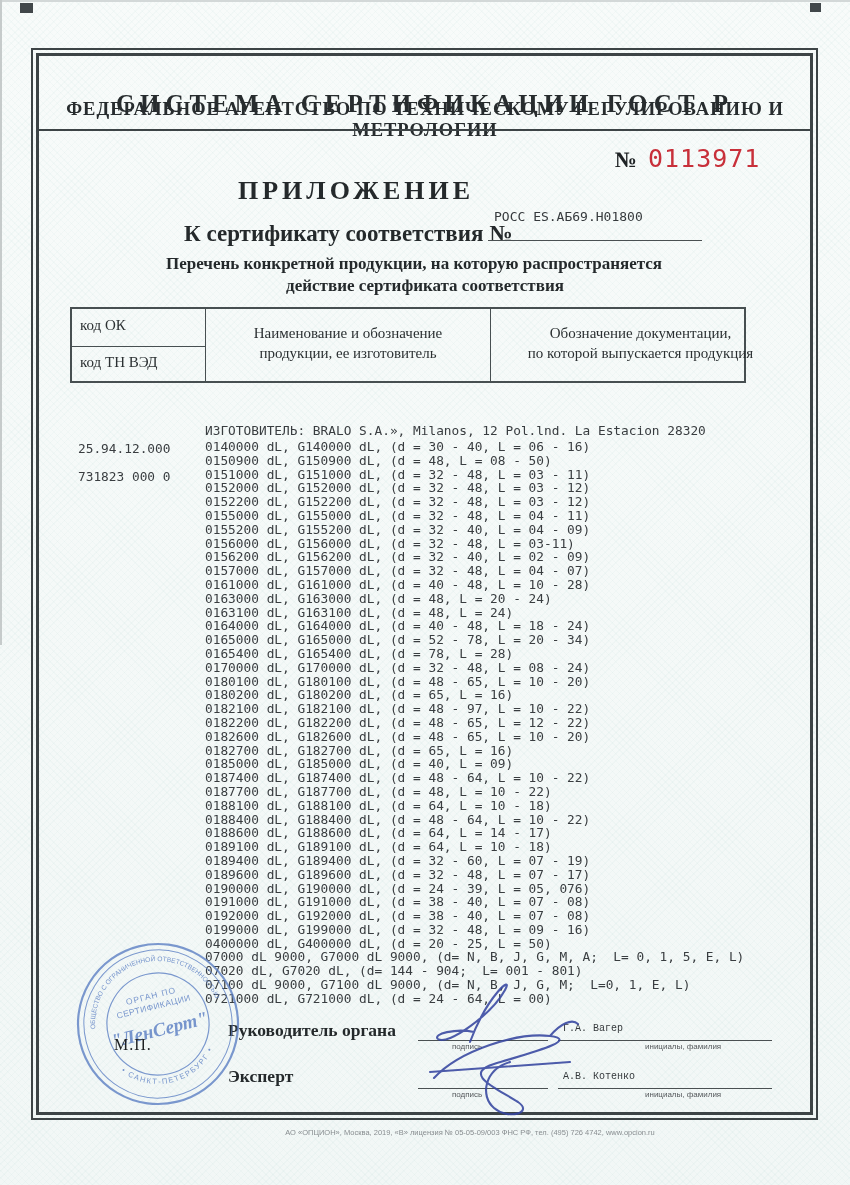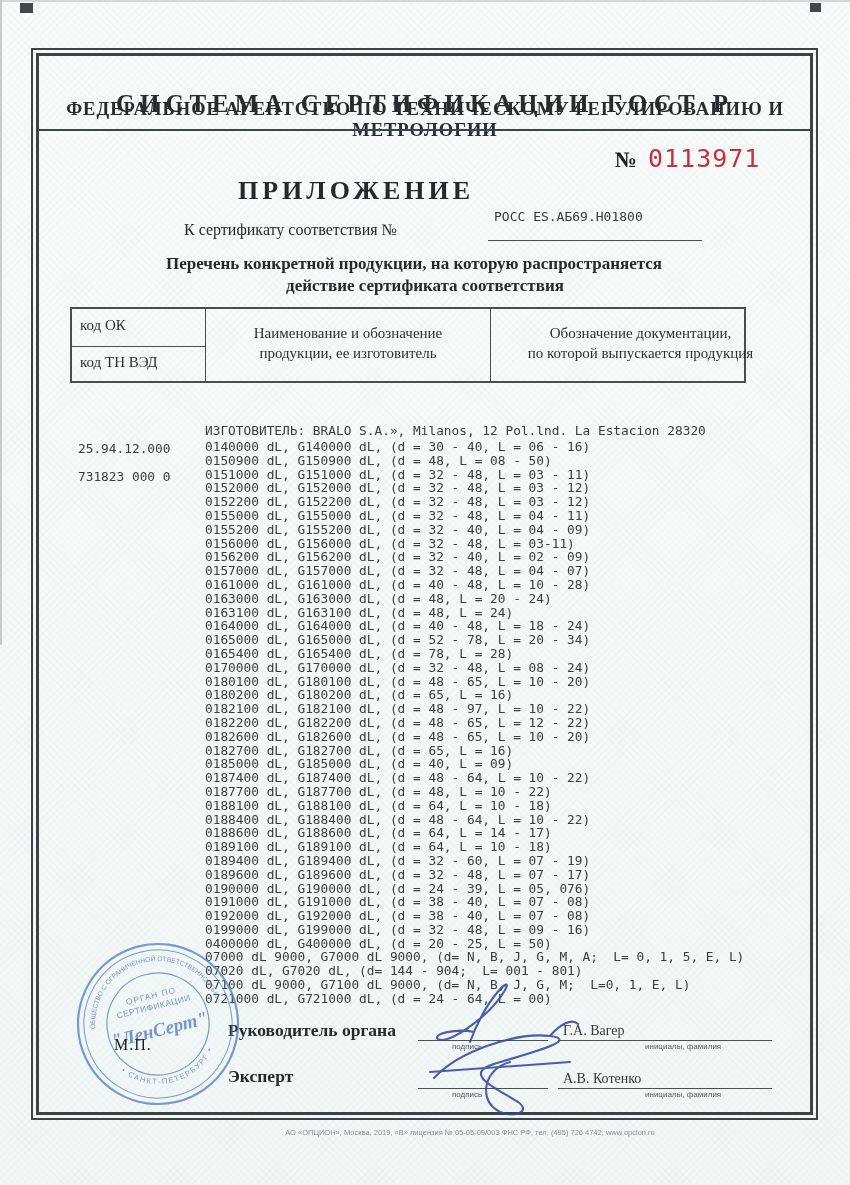--- a/index.html
+++ b/index.html
@@ -22,21 +22,21 @@
   .title-system{left:0;top:66px;width:850px;text-align:center;font-weight:bold;font-size:25px;
                 letter-spacing:6px;color:#272c2e;margin-top:24px;}
   .title-agency{left:0;top:99px;width:850px;text-align:center;font-weight:bold;font-size:18.5px;
                 letter-spacing:1px;color:#272c2e;}
   .header-rule{left:38px;top:129px;width:774px;height:2px;background:#3d4446;}
   .num-sign{left:615px;top:147px;font-size:22px;font-weight:bold;color:#1e2224;}
   .num-value{left:648px;top:144px;font-family:"DejaVu Sans Mono","Liberation Mono",monospace;
              font-size:25px;letter-spacing:1px;color:#c8303a;}
   .doc-title{left:0;top:176px;width:712px;text-align:center;font-weight:bold;font-size:26px;
              letter-spacing:4px;color:#24292b;}
-  .cert-label{left:184px;top:221px;font-weight:normal;font-size:16px;color:#24292b;}
+  .cert-label{left:184px;top:221px;font-weight:bold;font-size:23px;color:#24292b;}
   .cert-number{left:494px;top:209px;font-family:"DejaVu Sans Mono","Liberation Mono",monospace;
                font-size:13px;color:#35393c;}
   .cert-underline{left:488px;top:240px;width:214px;height:1px;background:#4a5052;}
   .subtitle1{left:0;top:254px;width:828px;text-align:center;font-weight:bold;font-size:17px;color:#24292b;}
   .subtitle2{left:0;top:276px;width:850px;text-align:center;font-weight:bold;font-size:17px;color:#24292b;}
   
   .tbl{left:70px;top:307px;width:676px;height:76px;border:2px solid #474f51;box-sizing:border-box;}
   .tbl-v1{position:absolute;left:133px;top:0;width:1px;height:100%;background:#474f51;}
   .tbl-v2{position:absolute;left:418px;top:0;width:1px;height:100%;background:#474f51;}
   .tbl-h1{position:absolute;left:0;top:37px;width:133px;height:1px;background:#474f51;}
@@ -50,21 +50,21 @@
   .manufacturer{left:205px;top:395px;font-size:12.8px;line-height:14.5px;}
   .code-ok{left:78px;top:441px;font-size:12.8px;}
   .code-tnved{left:78px;top:469px;font-size:12.8px;}
   .products{left:205px;top:440px;font-size:12.8px;}
   .product-line{height:13.8px;line-height:13.8px;}
   
   .role1{left:228px;top:1020px;font-weight:bold;font-size:17.5px;color:#24292b;}
   .role2{left:228px;top:1066px;font-weight:bold;font-size:17.5px;color:#24292b;}
   .sigline{height:1px;background:#4a5052;}
   .caption{font-family:"Liberation Sans","DejaVu Sans",sans-serif;font-size:8px;color:#55595c;}
-  .name{font-family:Liberation Serif, serif;font-size:14px;color:#35393c;white-space:pre;}
+  .name{font-family:Liberation Mono, monospace;font-size:10px;color:#35393c;white-space:pre;}
   .mp{left:88px;top:1036px;font-size:16px;letter-spacing:1px;color:#1d2022;z-index:6;padding-left:26px;}
   
   .imprint{left:225px;top:1128px;width:490px;text-align:center;
            font-family:"Liberation Sans","DejaVu Sans",sans-serif;font-size:7.5px;color:#888d90;}
   svg{position:absolute;overflow:visible;}
 </style>
 </head>
 <body>
 
 <div class="page">

